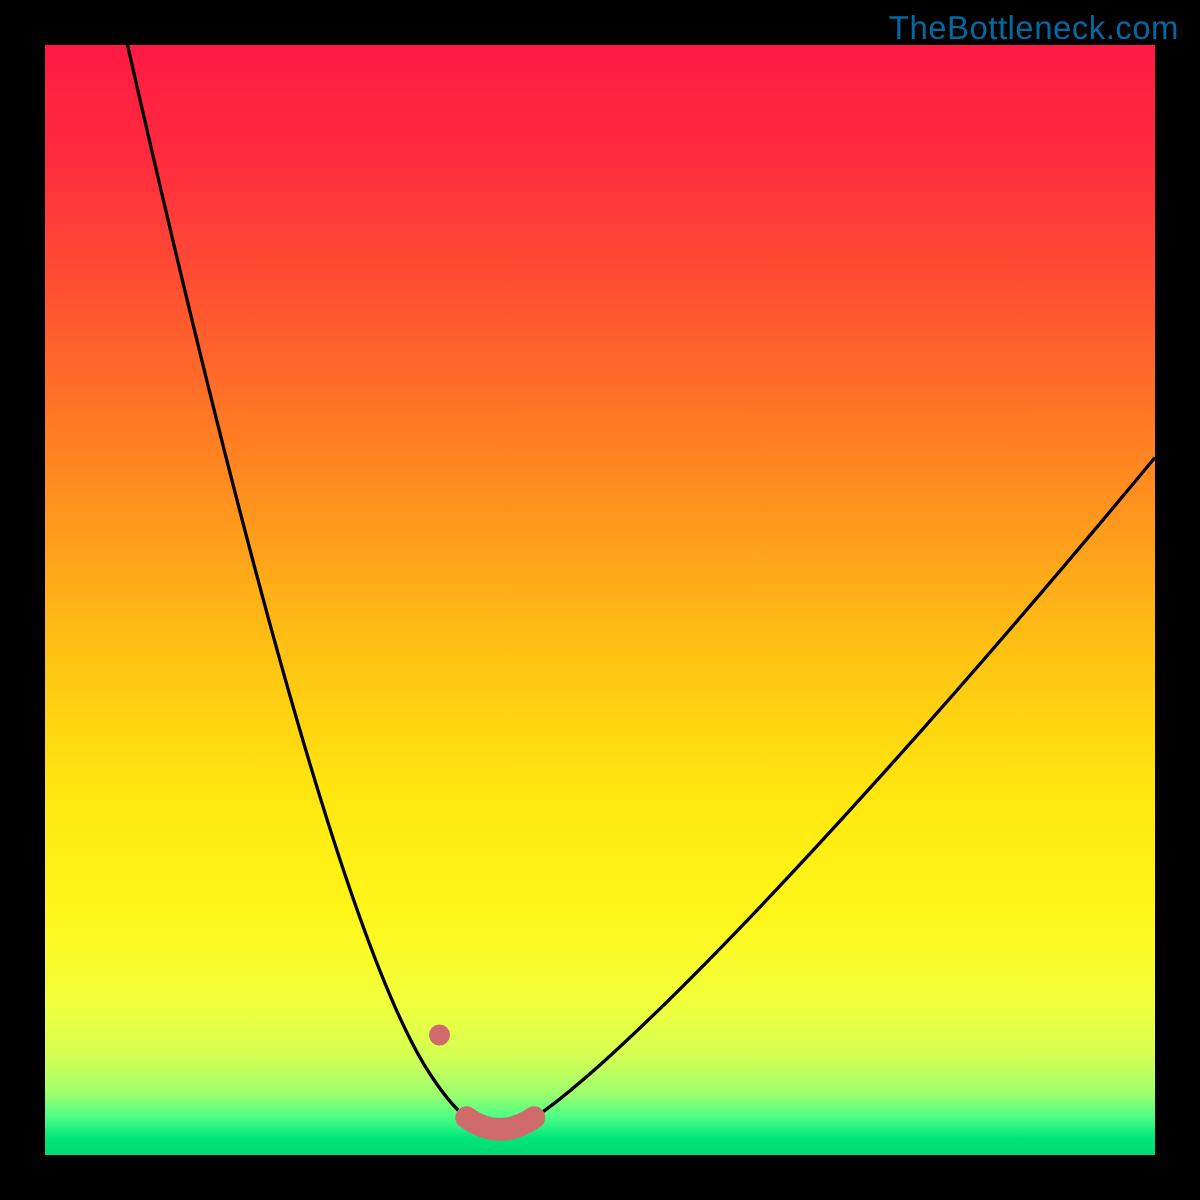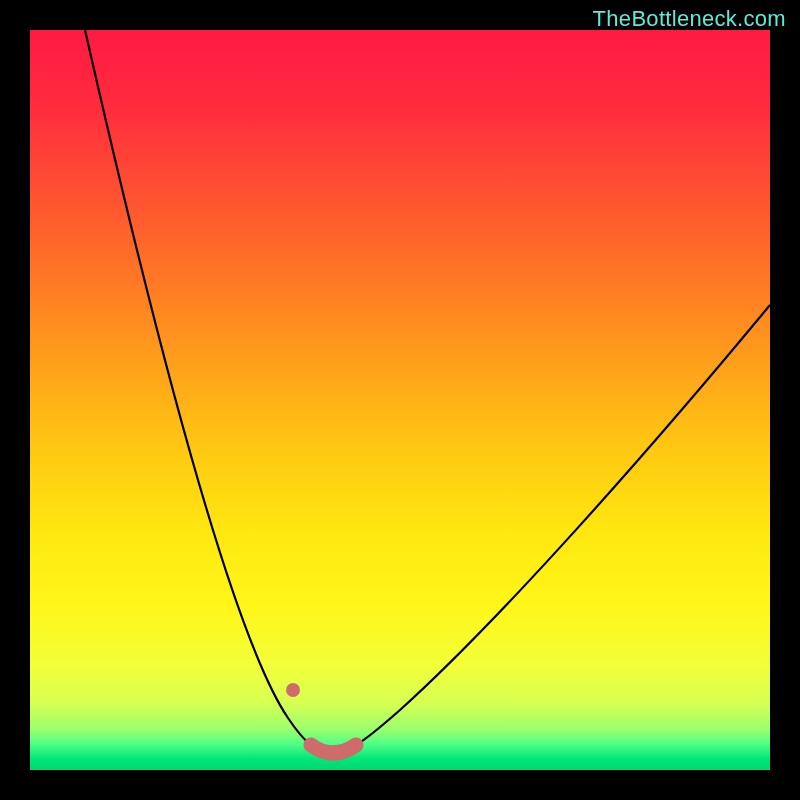--- a/index.html
+++ b/index.html
@@ -23,21 +23,21 @@
     position: absolute;
     left: 0;
     top: 0;
     width: 100%;
     height: 100%;
   }
   .watermark {
     position: absolute;
     top: 6px;
     right: 14px;
-    color: #5eead4;
+    color: #0369a1;
     font-size: 22px;
     font-weight: 400;
     letter-spacing: 0.3px;
     user-select: none;
   }
   svg.curve {
     position: absolute;
     left: 0;
     top: 0;
     width: 100%;

